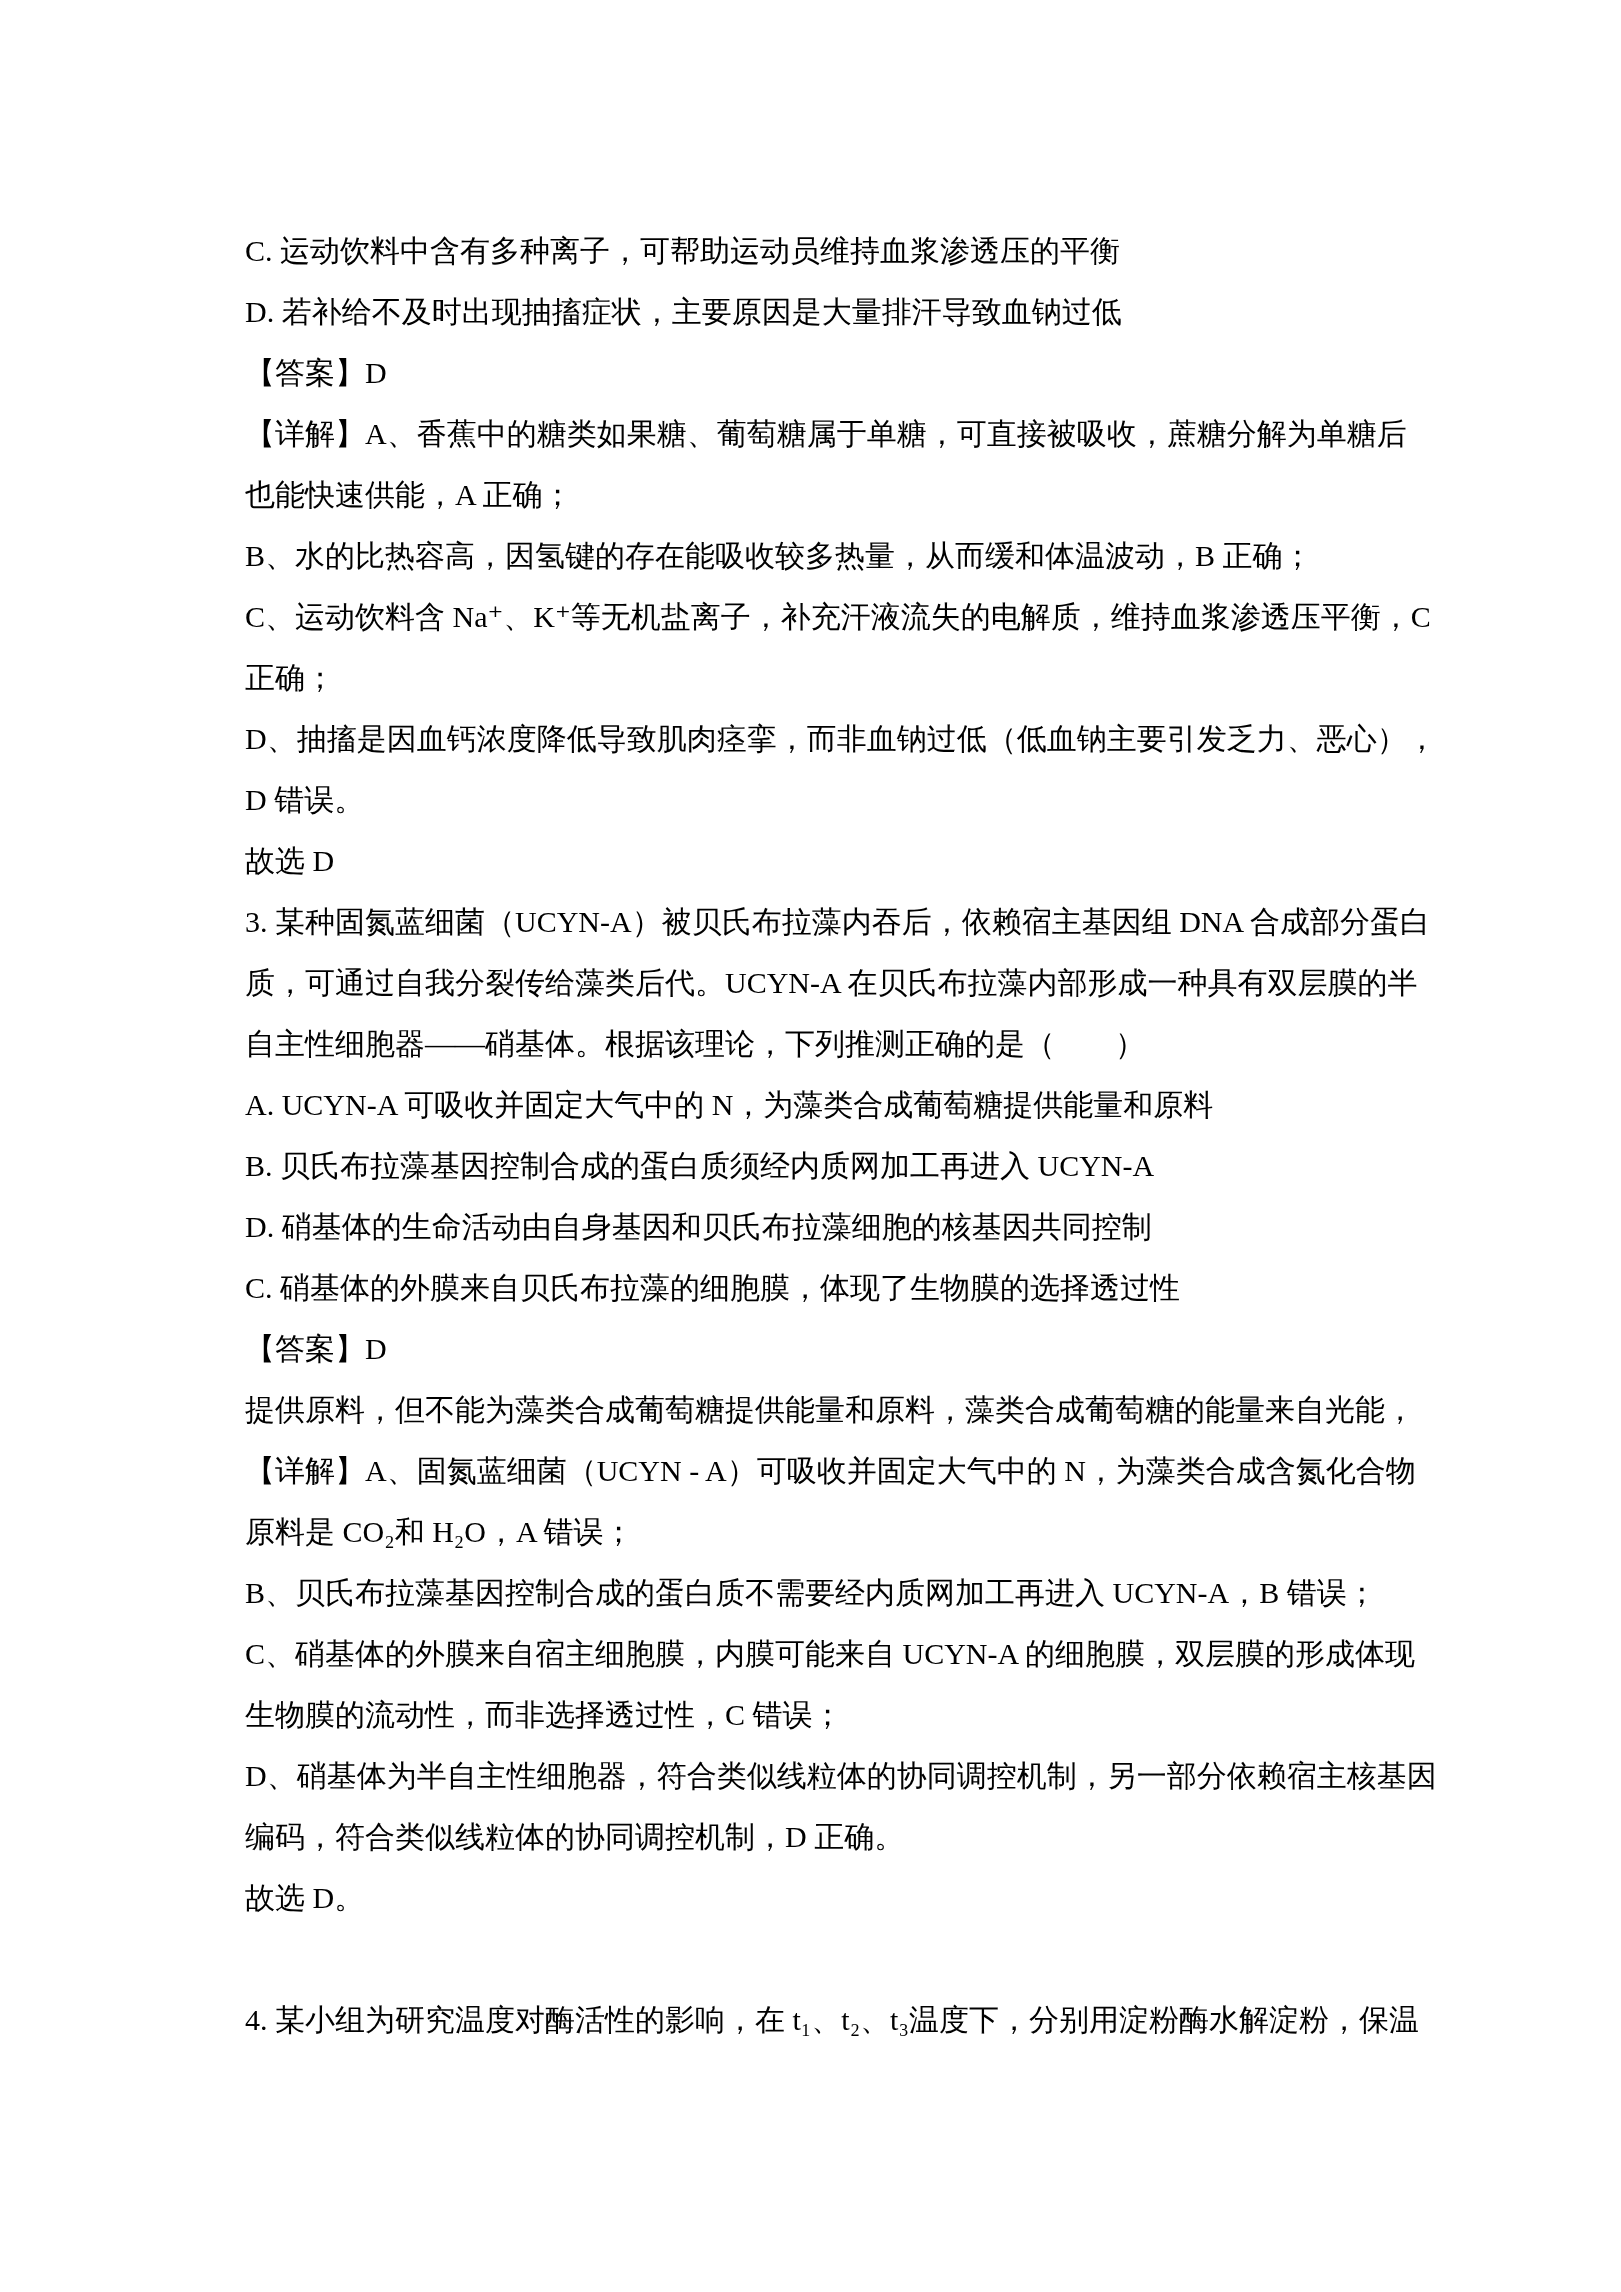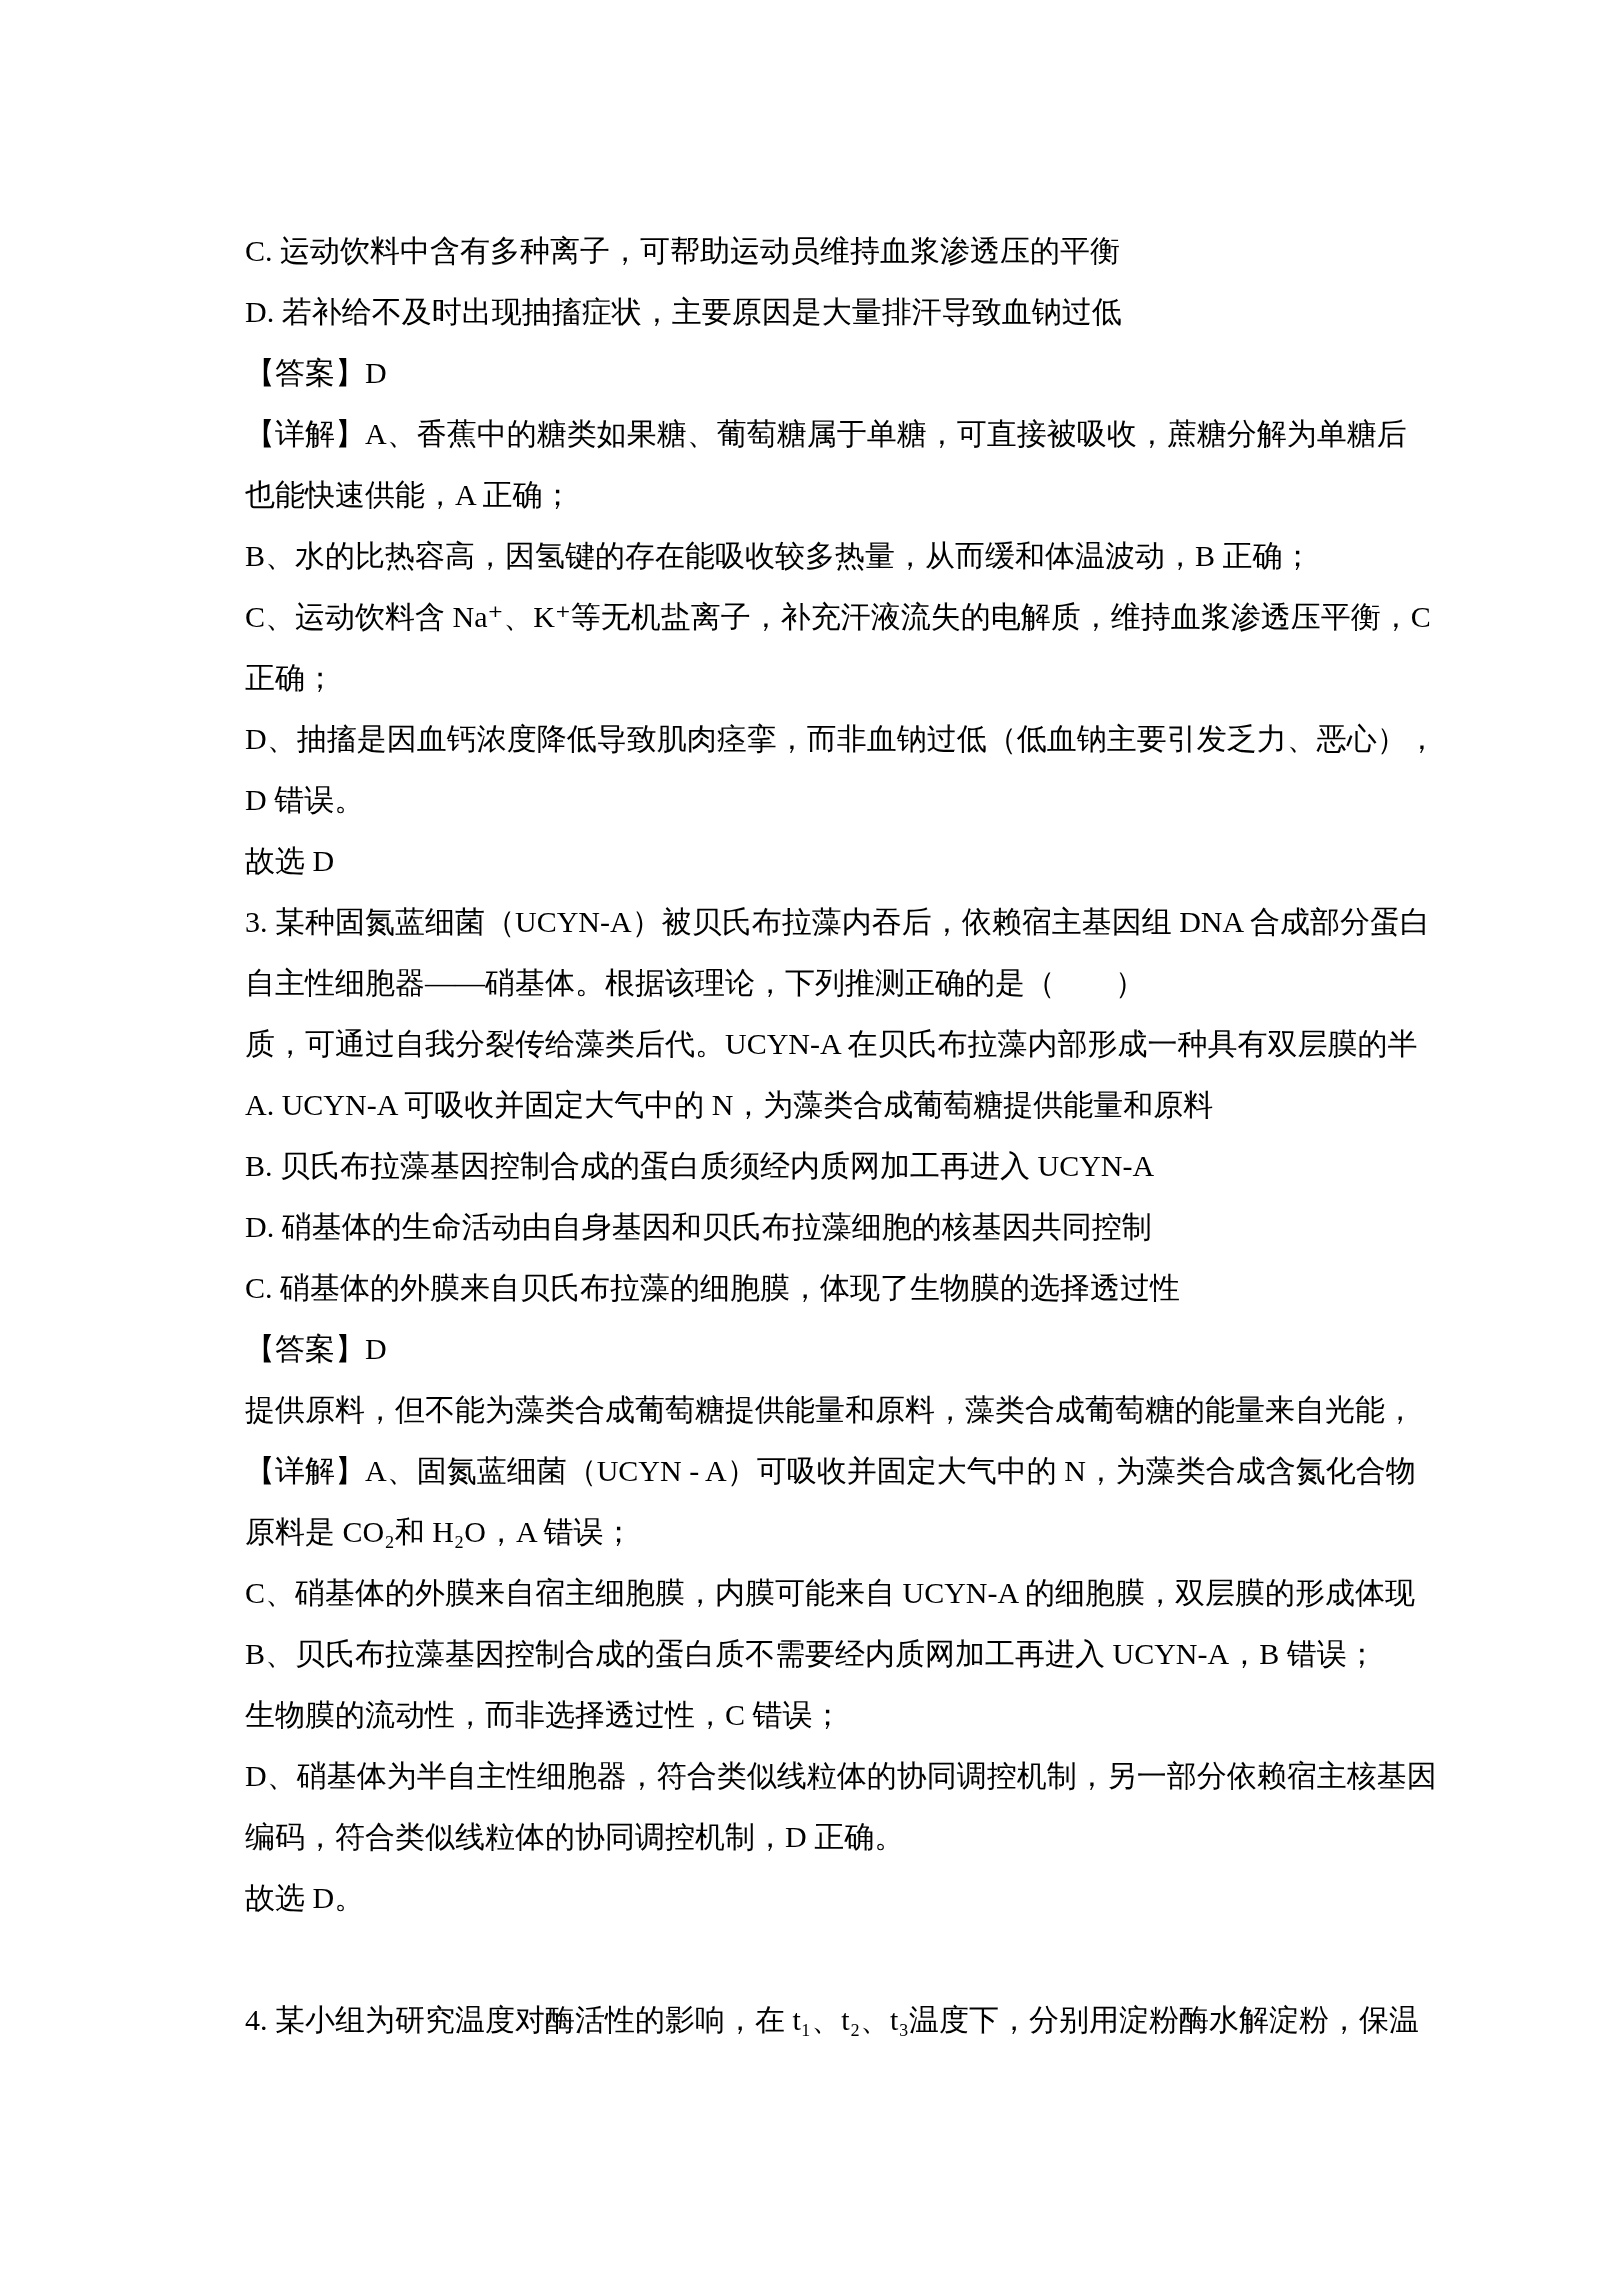--- a/index.html
+++ b/index.html
@@ -50,32 +50,32 @@
       <div class="line">【答案】D</div>
       <div class="line">【详解】A、香蕉中的糖类如果糖、葡萄糖属于单糖，可直接被吸收，蔗糖分解为单糖后</div>
       <div class="line">也能快速供能，A 正确；</div>
       <div class="line">B、水的比热容高，因氢键的存在能吸收较多热量，从而缓和体温波动，B 正确；</div>
       <div class="line">C、运动饮料含 Na⁺、K⁺等无机盐离子，补充汗液流失的电解质，维持血浆渗透压平衡，C</div>
       <div class="line">正确；</div>
       <div class="line">D、抽搐是因血钙浓度降低导致肌肉痉挛，而非血钠过低（低血钠主要引发乏力、恶心），</div>
       <div class="line">D 错误。</div>
       <div class="line">故选 D</div>
       <div class="line">3. 某种固氮蓝细菌（UCYN-A）被贝氏布拉藻内吞后，依赖宿主基因组 DNA 合成部分蛋白</div>
+      <div class="line">质，可通过自我分裂传给藻类后代。UCYN-A 在贝氏布拉藻内部形成一种具有双层膜的半</div>
       <div class="line">自主性细胞器——硝基体。根据该理论，下列推测正确的是（　　）</div>
-      <div class="line">质，可通过自我分裂传给藻类后代。UCYN-A 在贝氏布拉藻内部形成一种具有双层膜的半</div>
       <div class="line">A. UCYN-A 可吸收并固定大气中的 N，为藻类合成葡萄糖提供能量和原料</div>
       <div class="line">B. 贝氏布拉藻基因控制合成的蛋白质须经内质网加工再进入 UCYN-A</div>
       <div class="line">D. 硝基体的生命活动由自身基因和贝氏布拉藻细胞的核基因共同控制</div>
       <div class="line">C. 硝基体的外膜来自贝氏布拉藻的细胞膜，体现了生物膜的选择透过性</div>
       <div class="line">【答案】D</div>
       <div class="line">提供原料，但不能为藻类合成葡萄糖提供能量和原料，藻类合成葡萄糖的能量来自光能，</div>
       <div class="line">【详解】A、固氮蓝细菌（UCYN - A）可吸收并固定大气中的 N，为藻类合成含氮化合物</div>
       <div class="line">原料是 CO₂和 H₂O，A 错误；</div>
+      <div class="line">B、贝氏布拉藻基因控制合成的蛋白质不需要经内质网加工再进入 UCYN-A，B 错误；</div>
       <div class="line">C、硝基体的外膜来自宿主细胞膜，内膜可能来自 UCYN-A 的细胞膜，双层膜的形成体现</div>
-      <div class="line">B、贝氏布拉藻基因控制合成的蛋白质不需要经内质网加工再进入 UCYN-A，B 错误；</div>
       <div class="line">生物膜的流动性，而非选择透过性，C 错误；</div>
       <div class="line">D、硝基体为半自主性细胞器，符合类似线粒体的协同调控机制，另一部分依赖宿主核基因</div>
       <div class="line">编码，符合类似线粒体的协同调控机制，D 正确。</div>
       <div class="line">故选 D。</div>
       <div class="line blank"></div>
       <div class="line">4. 某小组为研究温度对酶活性的影响，在 t₁、t₂、t₃温度下，分别用淀粉酶水解淀粉，保温</div>
     </div>
 </div>
 
 

